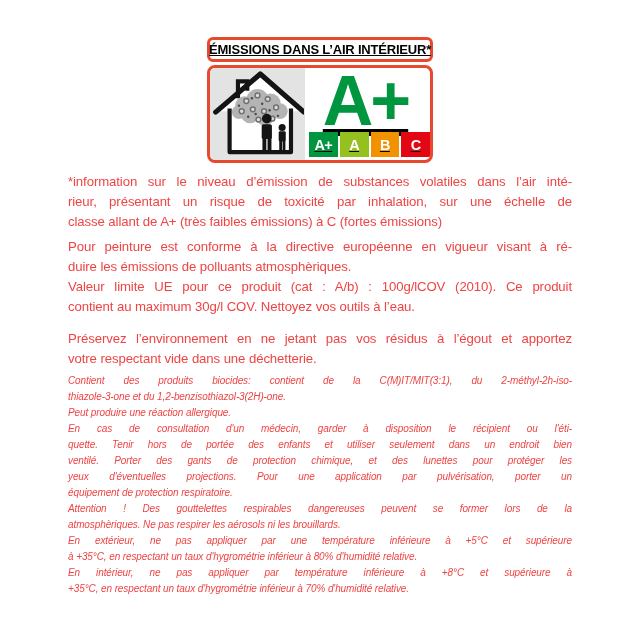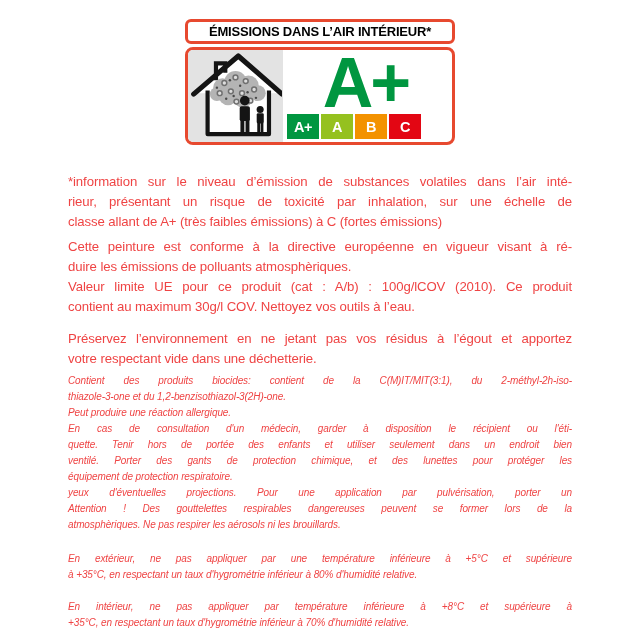--- a/index.html
+++ b/index.html
@@ -2,21 +2,21 @@
 <html><head>
 <meta charset="utf-8">
 <style>
   html,body { margin:0; padding:0; background:#fff; }
   .page {
     position:relative; width:640px; height:640px; background:#ffffff;
     font-family:"Liberation Sans","DejaVu Sans",sans-serif; overflow:hidden;
   }
 
   
-  .badge { position:absolute; top:19px; left:50%; transform:translateX(-50%); width:270px; }
+  .badge { position:absolute; top:37px; left:50%; transform:translateX(-50%); width:226px;text-decoration:underline; }
   .badge-header {
     box-sizing:border-box; border:3px solid #e7492f; border-radius:6px; background:#fff;
     height:25px; display:flex; align-items:center; justify-content:center;
     font-weight:bold; font-size:13px; letter-spacing:-0.2px; color:#000; white-space:nowrap;
   }
   .badge-main {
     box-sizing:border-box; margin-top:3px; border:3px solid #e7492f; border-radius:8px;
     background:#fff; height:98px; display:flex; overflow:hidden;
   }
   .picto {
@@ -127,21 +127,21 @@
     </div>
   </div>
 
   <div class="textblock" id="text-area">
       <div class="para normal" style="margin-top: 0px;">
         <div class="line">*information sur le niveau d’émission de substances volatiles dans l’air inté-</div>
         <div class="line">rieur, présentant un risque de toxicité par inhalation, sur une échelle de</div>
         <div class="line flush">classe allant de A+ (très faibles émissions) à C (fortes émissions)</div>
       </div>
       <div class="para normal" style="margin-top: 5px;">
-        <div class="line">Cette peinture est conforme à la directive européenne en vigueur visant à ré-</div>
+        <div class="line">Pour peinture est conforme à la directive européenne en vigueur visant à ré-</div>
         <div class="line flush">duire les émissions de polluants atmosphèriques.</div>
       </div>
       <div class="para normal" style="margin-top: 0px;">
         <div class="line">Valeur limite UE pour ce produit (cat : A/b) : 100g/lCOV (2010). Ce produit</div>
         <div class="line flush">contient au maximum 30g/l COV. Nettoyez vos outils à l’eau.</div>
       </div>
       <div class="para normal" style="margin-top: 12px;">
         <div class="line">Préservez l’environnement en ne jetant pas vos résidus à l’égout et apportez</div>
         <div class="line flush">votre respectant vide dans une déchetterie.</div>
       </div>
@@ -149,30 +149,30 @@
         <div class="line">Contient des produits biocides: contient de la C(M)IT/MIT(3:1), du 2-méthyl-2h-iso-</div>
         <div class="line flush">thiazole-3-one et du 1,2-benzisothiazol-3(2H)-one.</div>
       </div>
       <div class="para italic" style="margin-top: 0px;">
         <div class="line flush">Peut produire une réaction allergique.</div>
       </div>
       <div class="para italic" style="margin-top: 0px;">
         <div class="line">En cas de consultation d'un médecin, garder à disposition le récipient ou l'éti-</div>
         <div class="line">quette. Tenir hors de portée des enfants et utiliser seulement dans un endroit bien</div>
         <div class="line">ventilé. Porter des gants de protection chimique, et des lunettes pour protéger les</div>
+        <div class="line">yeux d'éventuelles projections. Pour une application par pulvérisation, porter un</div>
         <div class="line flush">équipement de protection respiratoire.</div>
-        <div class="line">yeux d'éventuelles projections. Pour une application par pulvérisation, porter un</div>
       </div>
       <div class="para italic" style="margin-top: 0px;">
         <div class="line">Attention ! Des gouttelettes respirables dangereuses peuvent se former lors de la</div>
         <div class="line flush">atmosphèriques. Ne pas respirer les aérosols ni les brouillards.</div>
       </div>
-      <div class="para italic" style="margin-top: 18px;">
+      <div class="para italic" style="margin-top: 0px;">
         <div class="line">En extérieur, ne pas appliquer par une température inférieure à +5°C et supérieure</div>
         <div class="line flush">à +35°C, en respectant un taux d'hygrométrie inférieur à 80% d'humidité relative.</div>
       </div>
-      <div class="para italic" style="margin-top: 16px; font-style: italic;">
+      <div class="para italic" style="margin-top: 0px; font-style: italic;">
         <div class="line">En intérieur, ne pas appliquer par température inférieure à +8°C et supérieure à</div>
         <div class="line flush">+35°C, en respectant un taux d'hygrométrie inférieur à 70% d'humidité relative.</div>
       </div>
     </div>
 
 </div>
 
 </body></html>

